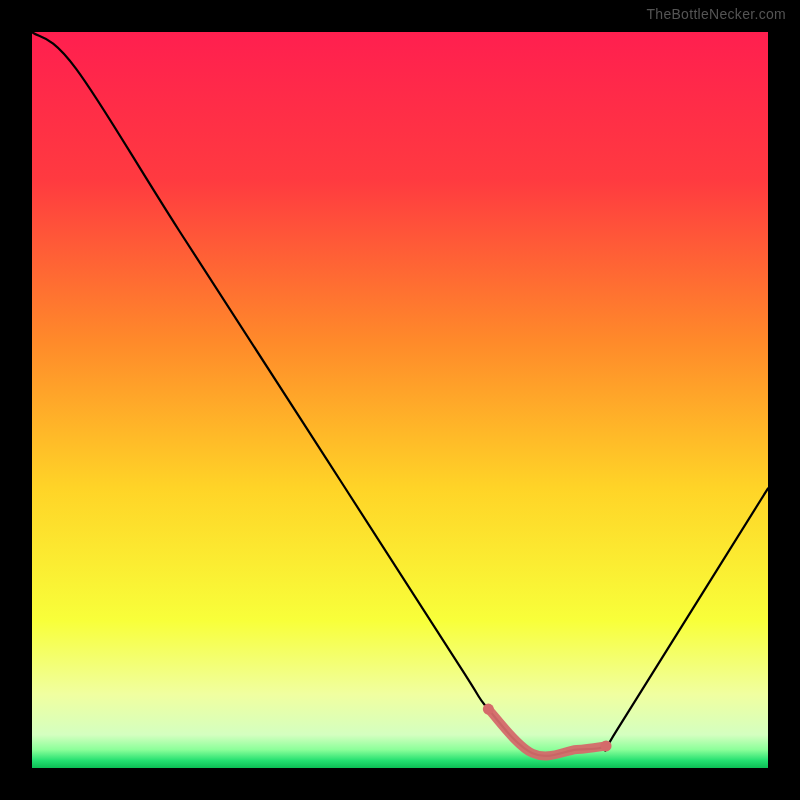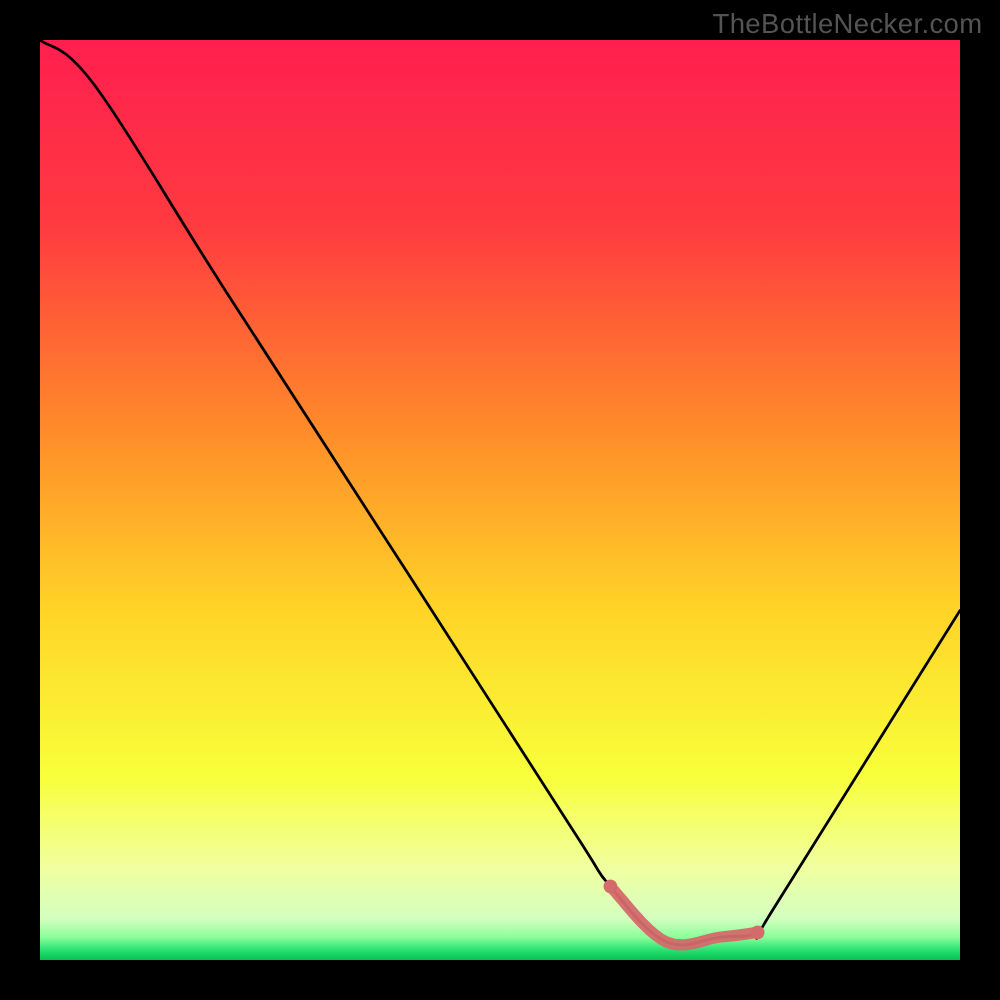--- a/index.html
+++ b/index.html
@@ -15,21 +15,21 @@
     position: relative;
     width: 800px;
     height: 800px;
     background: #000;
   }
   .watermark {
     position: absolute;
     top: 6px;
     right: 14px;
     color: #545454;
-    font-size: 22px;
+    font-size: 14px;
     font-weight: 500;
     letter-spacing: 0.3px;
     z-index: 5;
   }
   .plot-area {
     position: absolute;
     left: 32px;
     top: 32px;
     width: 736px;
     height: 736px;

